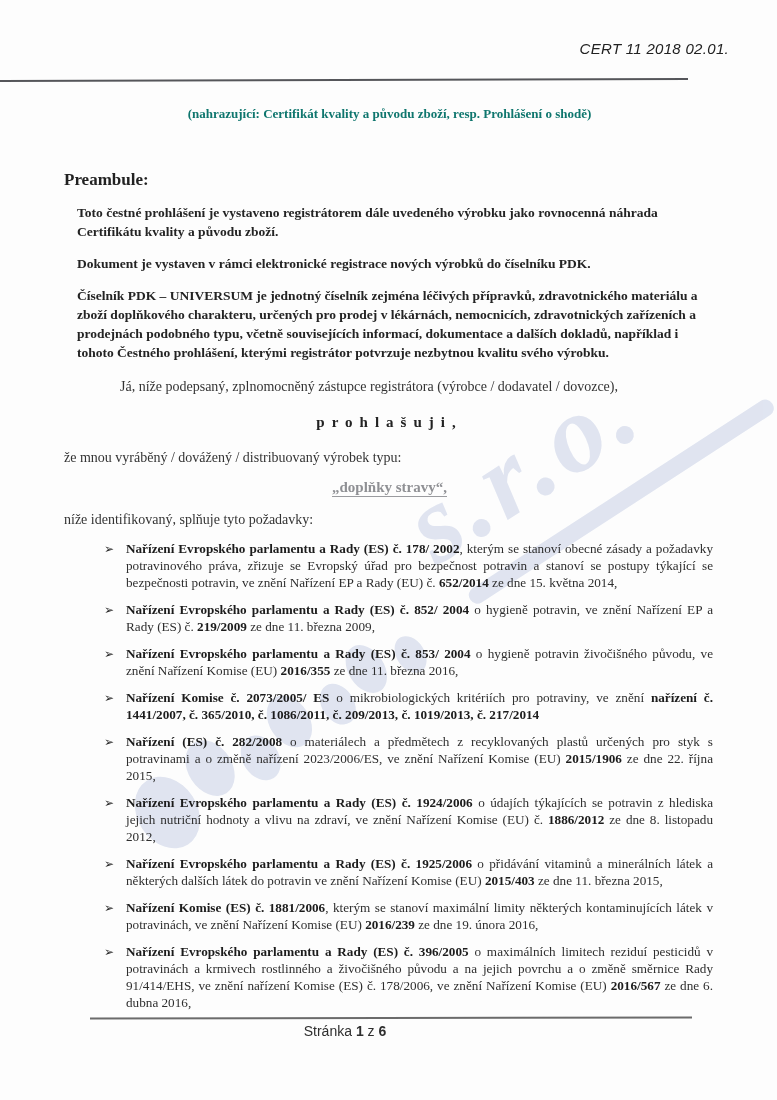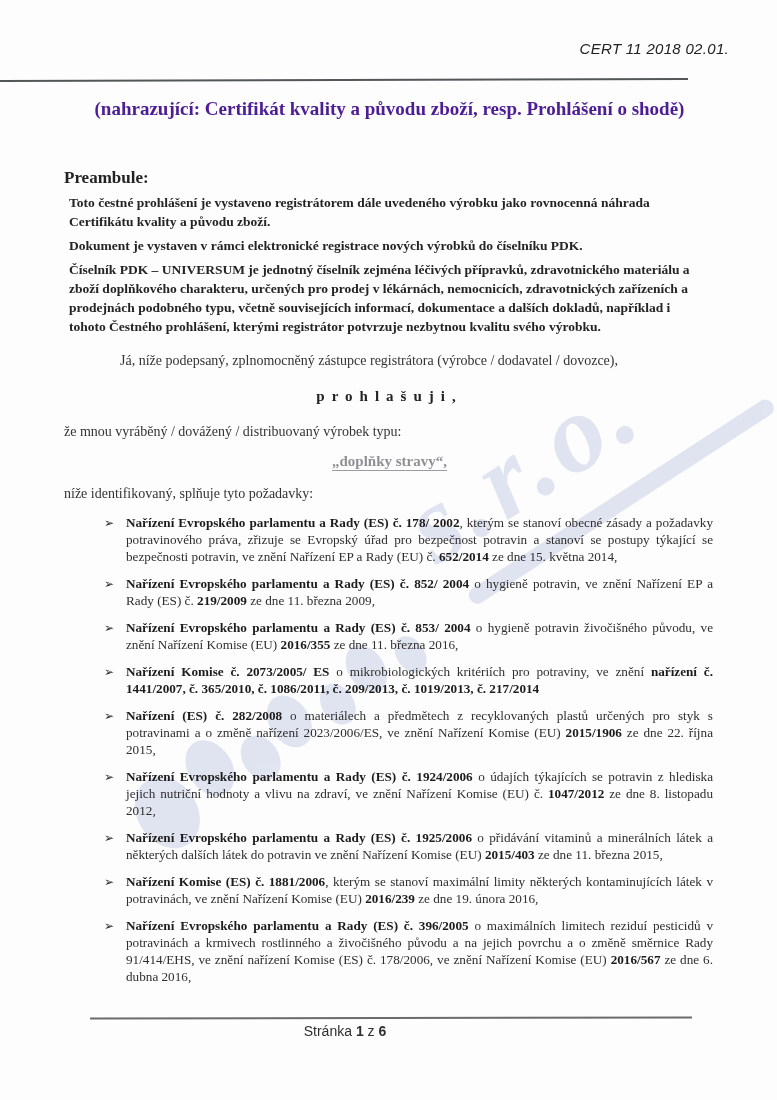--- a/index.html
+++ b/index.html
@@ -24,29 +24,29 @@
     position:absolute;top:79px;left:0;width:688px;height:2px;
     background:#55565a;z-index:2;transform:rotate(-0.15deg);
   }
   
   .content{position:absolute;top:92px;left:64px;right:62px;z-index:1;}
   .title{
     text-align:center;font-size:24px;font-weight:bold;color:#3d3d3d;
     letter-spacing:.5px;
   }
   .subtitle{
-    text-align:center;font-size:19px;font-weight:bold;color:#4c1d95;
-    margin-top:6px;
+    text-align:center;font-size:13px;font-weight:bold;color:#0f766e;
+    margin-top:14px;
   }
   .preamble-heading{
     margin-top:48px;font-size:17px;font-weight:bold;color:#222;
   }
   .preamble-par{
     font-size:13.5px;font-weight:bold;color:#242424;
-    line-height:19px;margin:5px;
+    line-height:19px;margin:13px;
   }
   .intro-line{
     margin-top:16px;font-size:14px;line-height:18px;
     padding-left:56px;color:#333;
   }
   .declare-word{
     margin-top:18px;text-align:center;font-size:15px;font-weight:bold;
     letter-spacing:7px;color:#222;
   }
   .product-line{
@@ -146,21 +146,21 @@
         <div class="reg-item">
           <span class="reg-bullet">➢</span>
           <div class="reg-text"><span class="bold">Nařízení Komise č. 2073/2005/ ES</span><span> o mikrobiologických kritériích pro potraviny, ve znění </span><span class="bold">nařízení č. 1441/2007, č. 365/2010, č. 1086/2011, č. 209/2013, č. 1019/2013, č. 217/2014</span></div>
         </div>
         <div class="reg-item">
           <span class="reg-bullet">➢</span>
           <div class="reg-text"><span class="bold">Nařízení (ES) č. 282/2008</span><span> o materiálech a předmětech z recyklovaných plastů určených pro styk s potravinami a o změně nařízení 2023/2006/ES, ve znění Nařízení Komise (EU) </span><span class="bold">2015/1906</span><span> ze dne 22. října 2015,</span></div>
         </div>
         <div class="reg-item">
           <span class="reg-bullet">➢</span>
-          <div class="reg-text"><span class="bold">Nařízení Evropského parlamentu a Rady (ES) č. 1924/2006</span><span>  o údajích týkajících se potravin z hlediska jejich nutriční hodnoty a vlivu na zdraví, ve znění Nařízení Komise (EU) č. </span><span class="bold">1047/2012</span><span> ze dne 8. listopadu 2012,</span></div>
+          <div class="reg-text"><span class="bold">Nařízení Evropského parlamentu a Rady (ES) č. 1924/2006</span><span>  o údajích týkajících se potravin z hlediska jejich nutriční hodnoty a vlivu na zdraví, ve znění Nařízení Komise (EU) č. </span><span class="bold">1886/2012</span><span> ze dne 8. listopadu 2012,</span></div>
         </div>
         <div class="reg-item">
           <span class="reg-bullet">➢</span>
           <div class="reg-text"><span class="bold">Nařízení Evropského parlamentu a Rady (ES) č. 1925/2006</span><span>  o přidávání vitaminů a minerálních látek a některých dalších látek do potravin ve znění Nařízení Komise (EU) </span><span class="bold">2015/403</span><span> ze dne 11. března 2015,</span></div>
         </div>
         <div class="reg-item">
           <span class="reg-bullet">➢</span>
           <div class="reg-text"><span class="bold">Nařízení Komise (ES) č. 1881/2006</span><span>, kterým se stanoví maximální limity některých kontaminujících látek v potravinách, ve znění Nařízení Komise (EU) </span><span class="bold">2016/239</span><span> ze dne 19. února 2016,</span></div>
         </div>
         <div class="reg-item">

